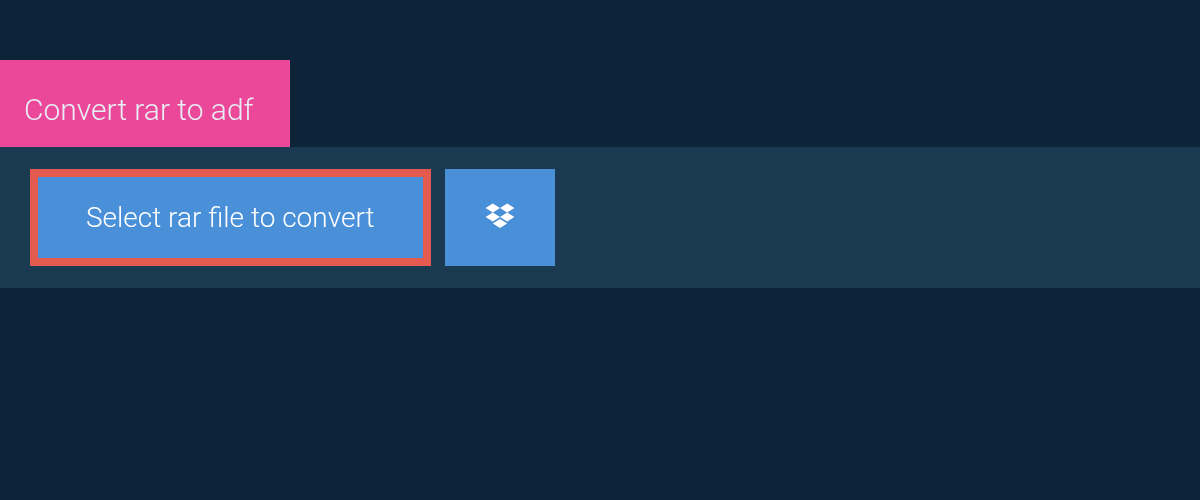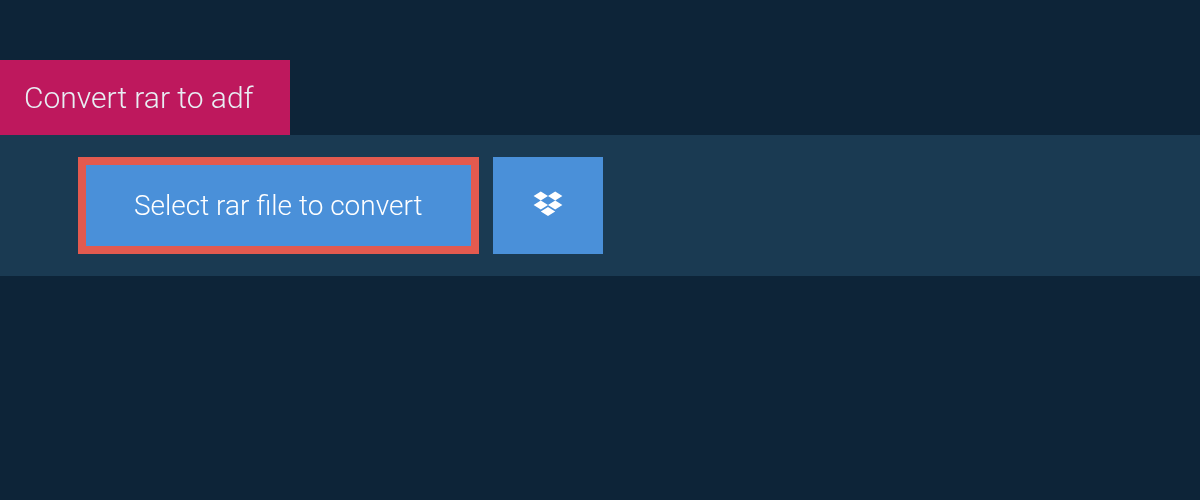--- a/index.html
+++ b/index.html
@@ -12,37 +12,36 @@
       height: 500px;
       background: #0d2438;
       font-family: -apple-system, BlinkMacSystemFont, "Segoe UI", Roboto, "Helvetica Neue", Arial, sans-serif;
       overflow: hidden;
     }
     .tab-container {
       padding-top: 60px;
     }
     .tab {
       display: inline-block;
-      background: #be185d;
+      background: #ec4899;
       color: #e8eef3;
       font-size: 30px;
       font-weight: 300;
-      padding: 20px 36px 20px 24px;
+      padding: 32px 36px 20px 24px;
       margin-left: 0;
     }
     .panel {
       background: #1a3a52;
       padding: 22px 30px;
       width: 100%;
     }
     .button-row {
       display: flex;
       gap: 14px;
       align-items: stretch;
-      margin-left: 48px;
     }
     .select-button {
       background: #4a90d9;
       color: #ffffff;
       border: 8px solid #e35a4f;
       font-size: 28px;
       font-weight: 300;
       padding: 24px 48px;
       cursor: pointer;
       display: flex;

